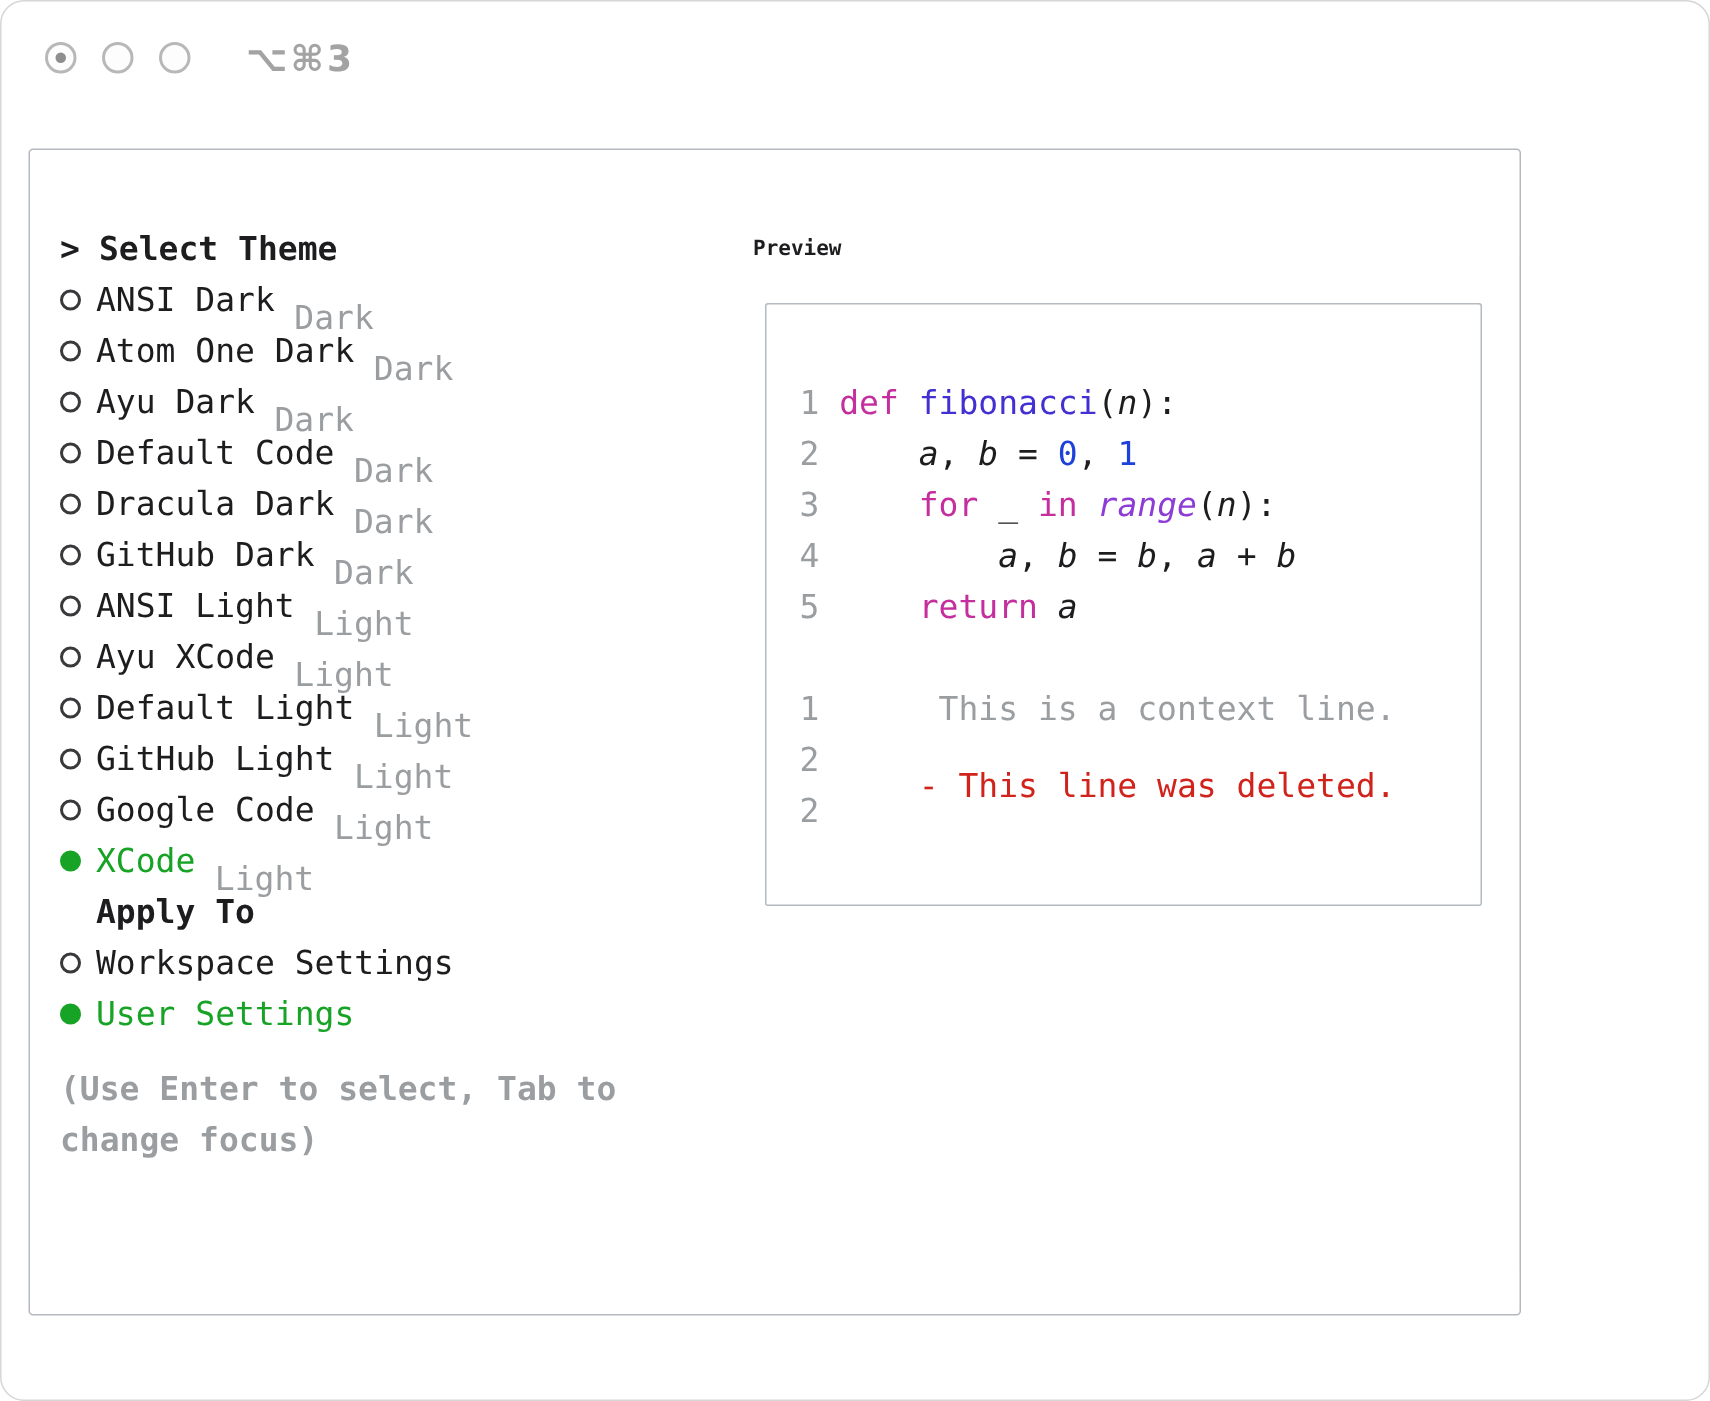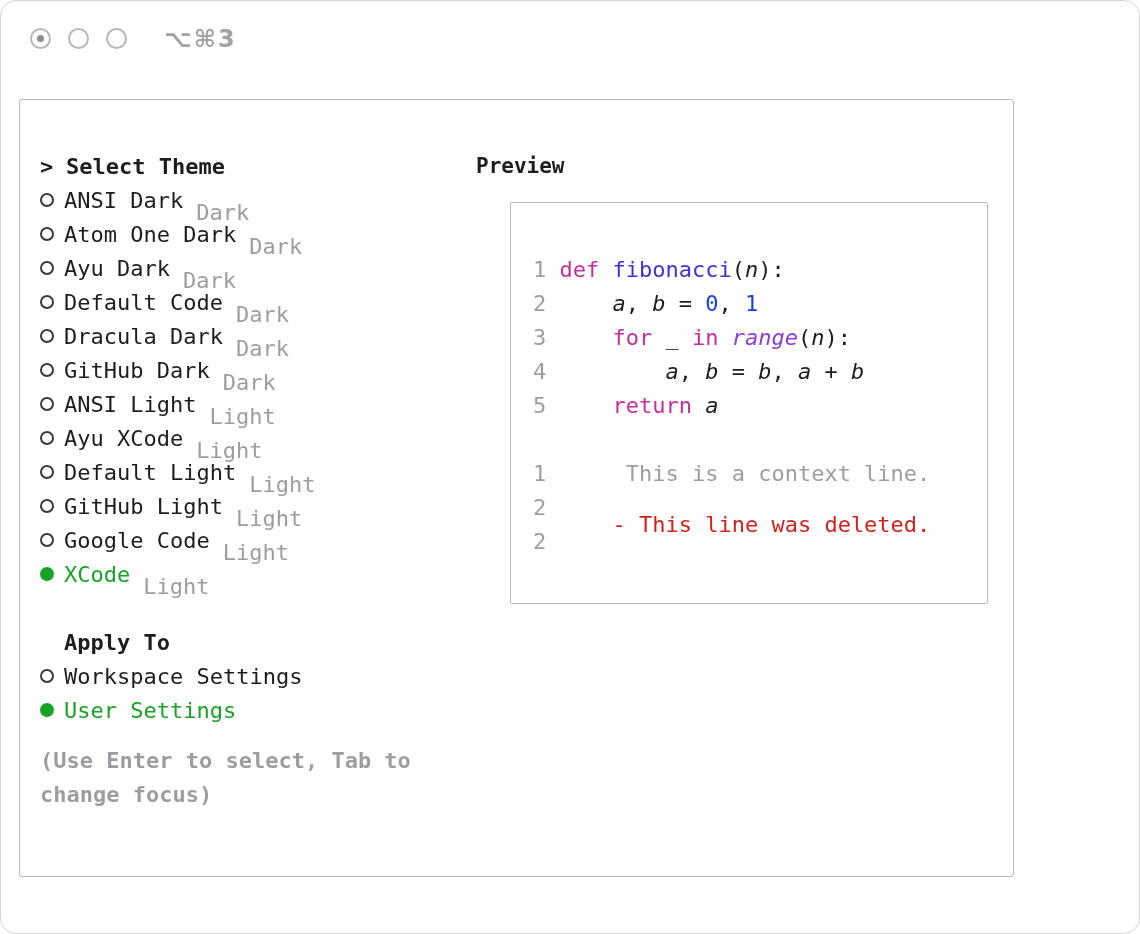--- a/index.html
+++ b/index.html
@@ -40,30 +40,30 @@
   .title-row { font-weight:700; }
   .title-prefix { display:inline-block; width:26px; font-weight:700; }
   .radio {
     width:14px; height:14px; box-sizing:border-box; flex:none;
     border:2px solid #39393b; border-radius:50%; margin-right:10px;
   }
   .option.selected .radio { border-color:var(--green); background:var(--green); }
   .opt-name { color:var(--text); }
   .option.selected .opt-name { color:var(--green);text-align:right; }
   .opt-variant { color:var(--muted); margin-left:13px;margin-top:24px; }
-  .apply-section { margin-top:34px; }
+  .apply-section { }
   .apply-title { font-weight:700; padding-left:24px; }
   .hint {
     margin-top:17px; color:var(--muted);
     line-height:34px; width:29ch; white-space:normal;font-weight:bold;
   }
   
   .preview-title {
-    position:absolute; left:456px; top:49px; height:34px;
-    line-height:34px; font-weight:700; font-size:21px;
+    position:absolute; left:482px; top:49px; height:34px;
+    line-height:34px; font-weight:700; font-size:14px;
   }
   .preview-box {
     position:absolute; left:490px; top:102px;
     width:478px; height:402px; box-sizing:border-box;
     border:1px solid var(--border); border-radius:2px;
     padding:49px 0 0 22px;
     font-size:22px;
   }
   .cline { height:34px; display:flex; align-items:center; white-space:pre; }
   .ln { display:inline-block; min-width:1ch; margin-right:1ch; color:var(--muted); text-align:right; }

